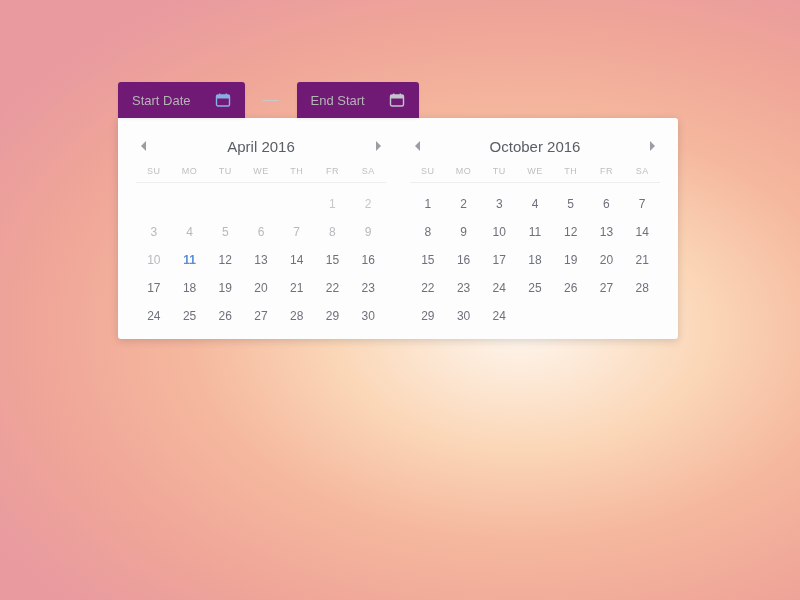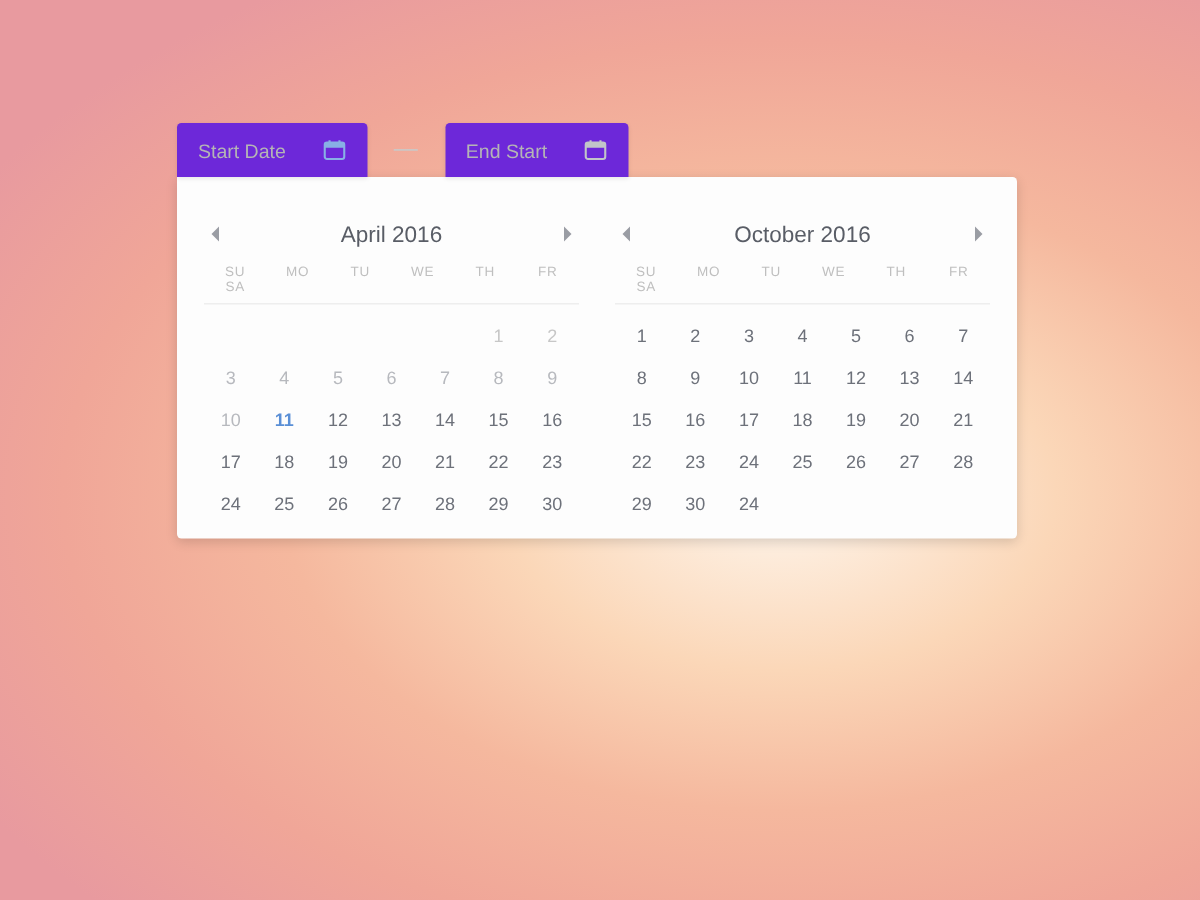--- a/index.html
+++ b/index.html
@@ -18,21 +18,21 @@
       position: absolute;
       top: 82px;
       left: 118px;
     }
     .tabs {
       display: flex;
       align-items: center;
       gap: 0;
     }
     .tab {
-      background: #6d28d9;
+      background: #701a75;
       padding: 10px 14px;
       display: flex;
       align-items: center;
       gap: 24px;
       font-size: 13px;
       color: #b5b5b5;
       border-radius: 3px 3px 0 0;
       box-shadow: 0 1px 3px rgba(0,0,0,0.08);
       cursor: pointer;
     }
@@ -59,38 +59,37 @@
       gap: 24px;
     }
     .month {
       flex: 1;
     }
     .month-header {
       display: flex;
       align-items: center;
       justify-content: space-between;
       padding: 4px 0 10px 0;
-      margin-top: 10px;
     }
     .month-title {
       font-size: 15px;
       color: #595d66;
       font-weight: 500;
     }
     .arrow {
       cursor: pointer;
       padding: 4px;
       color: #7a7e87;
     }
     .arrow svg {
       display: block;
     }
     .dow-row {
       display: grid;
-      grid-template-columns: repeat(6, 1fr);
+      grid-template-columns: repeat(7, 1fr);
       text-align: center;
       font-size: 9px;
       color: #bfbfbf;
       letter-spacing: 0.5px;
       padding-bottom: 6px;
       border-bottom: 1px solid #eeeeee;
     }
     .grid {
       display: grid;
       grid-template-columns: repeat(7, 1fr);

